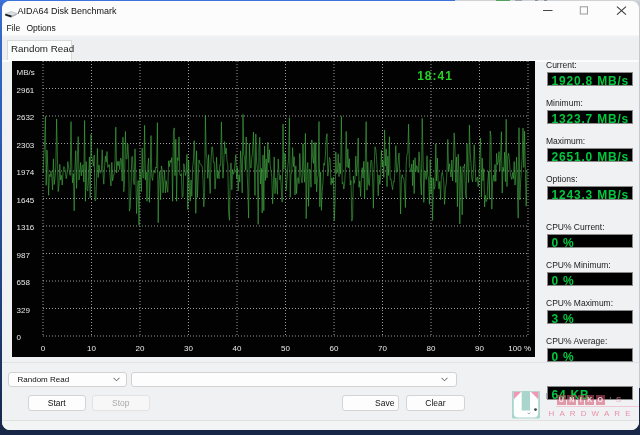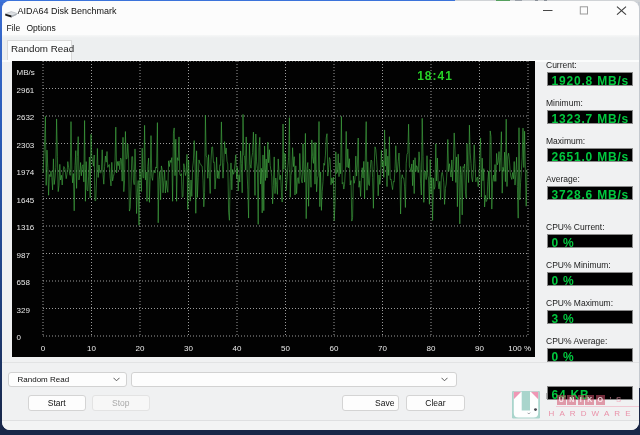--- a/index.html
+++ b/index.html
@@ -109,23 +109,23 @@
         <div class="vtxt">1920.8 MB/s</div>
       </div>
 <div class="abs lbl" style="top:96.5px;">Minimum:</div>
 <div class="abs vbox" style="top:108.5px;">
         <div class="vtxt">1323.7 MB/s</div>
       </div>
 <div class="abs lbl" style="top:134.5px;">Maximum:</div>
 <div class="abs vbox" style="top:146.5px;">
         <div class="vtxt">2651.0 MB/s</div>
       </div>
-<div class="abs lbl" style="top:172.5px;">Average:</div>
+<div class="abs lbl" style="top:172.5px;">Options:</div>
 <div class="abs vbox" style="top:184.5px;">
-        <div class="vtxt">3728.6 MB/s</div>
+        <div class="vtxt">1243.3 MB/s</div>
       </div>
 <div class="abs lbl" style="top:221px;">CPU% Current:</div>
 <div class="abs vbox" style="top:233px;">
         <div class="vtxt">0 %</div>
       </div>
 <div class="abs lbl" style="top:259px;">CPU% Minimum:</div>
 <div class="abs vbox" style="top:271px;">
         <div class="vtxt">0 %</div>
       </div>
 <div class="abs lbl" style="top:297px;">CPU% Maximum:</div>

